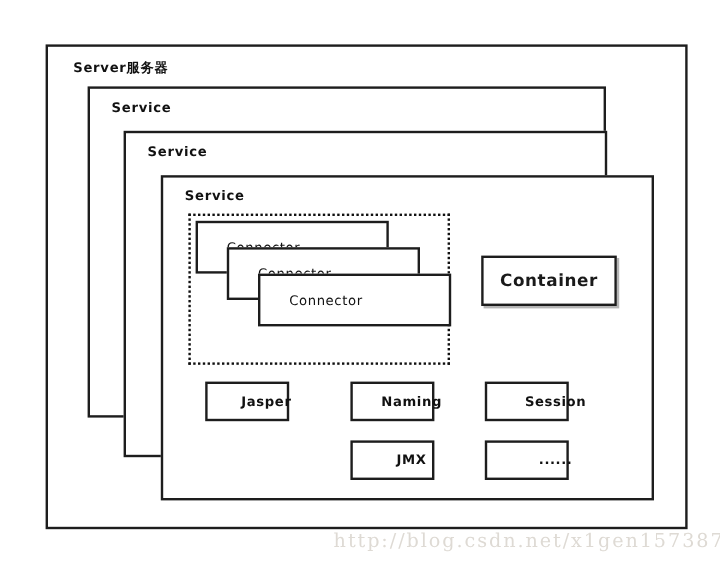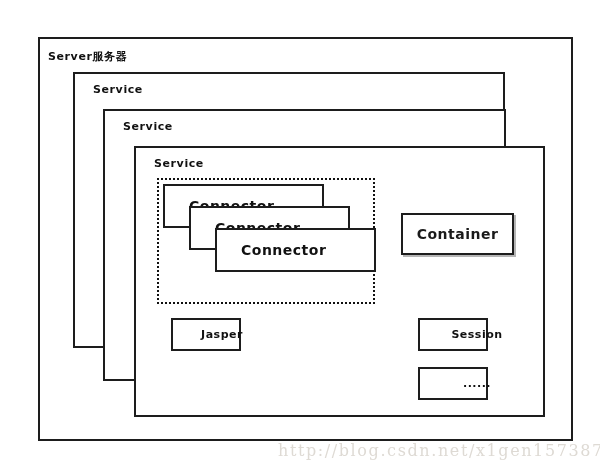--- a/index.html
+++ b/index.html
@@ -66,21 +66,21 @@
 
   .box-title {
     position: absolute;
     font-size: 11px;
     font-weight: bold;
     letter-spacing: 0.6px;
     white-space: nowrap;
     color: #111111;
   }
   .server-box > .box-title {
-    left: 8px;
+    left: 21px;
     top: 10px;
   }
   .service-layer-1 > .box-title,
   .service-layer-2 > .box-title,
   .service-layer-3 > .box-title {
     left: 18px;
     top: 9px;
   }
 
   
@@ -101,22 +101,22 @@
     position: absolute;
     box-sizing: border-box;
     background: #ffffff;
     border: 2px solid #1d1d1d;
     display: flex;
     align-items: center;
     height: 44px;
     width: 161px;
   }
   .connector span {
-    font-size: 14px;
-    font-weight: bold;
+    font-size: 11px;
+    font-weight: normal;
     letter-spacing: 0.5px;
     margin-left: 24px;
     color: #111111;
   }
   .connector-1 { left: 4px;  top: 4px;  z-index: 6; }
   .connector-2 { left: 30px; top: 26px; z-index: 7; }
   .connector-3 { left: 56px; top: 48px; z-index: 8; }
 
   
   .container-box {
@@ -153,21 +153,21 @@
     font-size: 11px;
     font-weight: bold;
     letter-spacing: 0.5px;
     color: #111111;
     margin-left: 32px;
   }
   .mod-r1 { top: 170px; }
   .mod-r2 { top: 219px; }
   .mod-c1 { left: 35px; }
   .mod-c2 { left: 156px; }
-  .mod-c3 { left: 282px; padding-left: 16px; }
+  .mod-c3 { left: 268px; padding-left: 16px; }
 
   
   .watermark {
     position: absolute;
     left: 278px;
     top: 441px;
     font-family: "DejaVu Serif", "Liberation Serif", serif;
     font-size: 16px;
     letter-spacing: 1.6px;
     color: #dedad4;
@@ -207,24 +207,30 @@
       </div>
     </div>
 
     <div class="rect container-box">
       <span>Container</span>
     </div>
 
     <div class="module mod-r1 mod-c1">
       <span>Jasper</span>
     </div>
+    <div class="module mod-r1 mod-c2">
+      <span>Naming</span>
+    </div>
     <div class="module mod-r1 mod-c3">
       <span>Session</span>
     </div>
 
+    <div class="module mod-r2 mod-c2">
+      <span>JMX</span>
+    </div>
     <div class="module mod-r2 mod-c3">
       <span>......</span>
     </div>
   </div>
 
   <div class="watermark">http://blog.csdn.net/x1gen157387</div>
 
 </div>
 
 </body></html>

